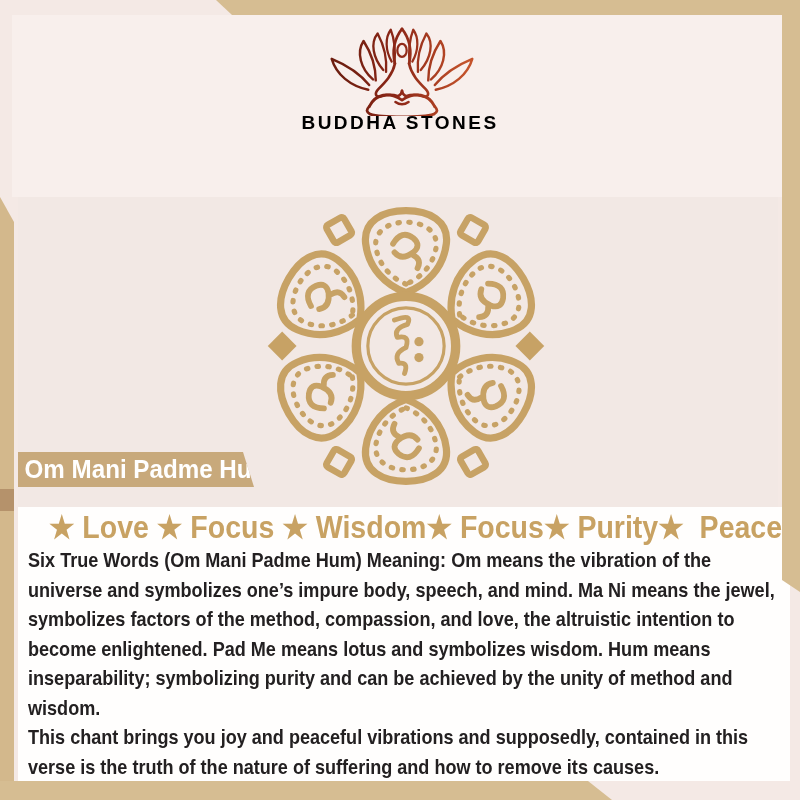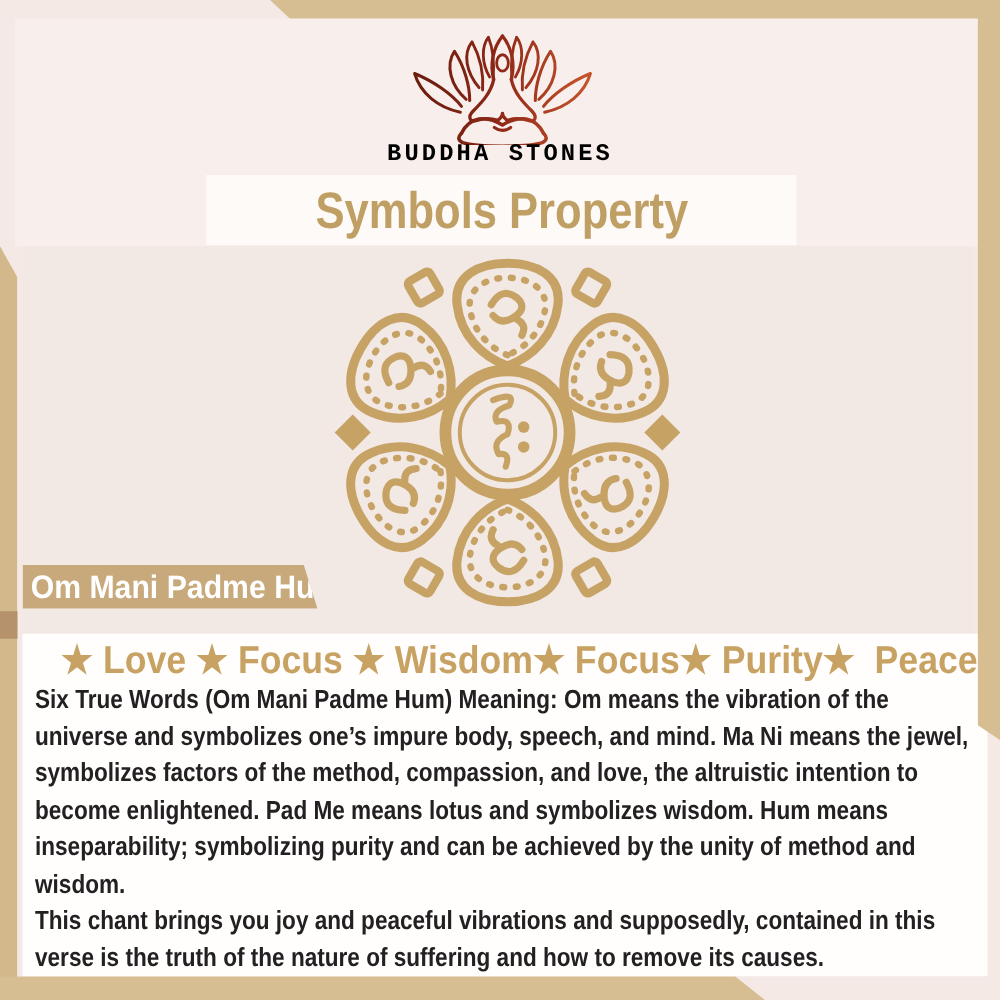--- a/index.html
+++ b/index.html
@@ -21,21 +21,21 @@
     clip-path:polygon(0 0,588px 0,100% 100%,0 100%);}
   
   .top-panel{left:12px; top:15px; width:770px; height:182px; background:#f8efec;}
   .title-band{left:165px; top:140px; width:472px; height:56px; background:#fdfaf8;
     display:flex; align-items:center; justify-content:center;}
   .mid-panel{left:18px; top:197px; width:760px; height:310px; background:#f2e8e4;}
   .text-panel{left:18px; top:507px; width:772px; height:274px; background:#fffefd;}
   
   .lotus{left:324px; top:26px; width:156px; height:90px;}
   .brand-name{left:0; top:112px; width:800px; text-align:center;
-    font-family:Liberation Mono, monospace; font-size:19px; letter-spacing:2.5px;
+    font-family:Liberation Sans, sans-serif; font-size:19px; letter-spacing:2.5px;
     color:#4238
 34; font-weight:600;}
   
   .page-title{font-weight:bold; font-size:41px; color:#bf9f64;
     transform:scaleX(.85); white-space:nowrap;}
   
   .mandala{left:262px; top:202px; width:288px; height:288px;}
   
   .banner{left:18px; top:452px; width:236px; height:35px; background:#c8a97b;
     clip-path:polygon(0 0, calc(100% - 11px) 0, 100% 100%, 0 100%);
@@ -96,23 +96,20 @@
       <path d="M72.5,40 C70,52 62,60 55,67 C50,72 52,77 58,75 C64,73 70,73 76,75 q4,-3 4,-6" stroke-width="2.8"></path>
       <path d="M87.5,40 C90,52 98,60 105,67 C110,72 108,77 102,75 C96,73 90,73 84,75 q-4,-3 -4,-6" stroke-width="2.8"></path>
 
       <path d="M45,86 C52,72 66,70 80,79 C94,70 108,72 115,86" stroke-width="3"></path>
       <path d="M45,86 q-5,5 1,8 C58,98 102,98 114,94 q6,-3 1,-8" stroke-width="3"></path>
       <path d="M73,81 q7,5 14,0" stroke-width="2.6"></path>
     </g>
   </svg>
   <div class="abs brand-name">BUDDHA STONES</div>
 
-  <div class="abs title-band">
-    <div class="page-title">Symbols Property</div>
-  </div>
 
   <svg class="abs mandala" viewBox="0 0 200 200">
     <defs>
       <g id="petal" fill="none" stroke="#c7a265" stroke-linecap="round" stroke-linejoin="round">
         <path d="M100,63 C86,58 74,46 72,29 C70,13 84,6 100,6 C116,6 130,13 128,29 C126,46 114,58 100,63 Z" stroke-width="5"></path>
         <path d="M100,57 C90,53 81,44 79,31 C78,20 88,14 100,14 C112,14 122,20 121,31 C119,44 110,53 100,57 Z" stroke-width="3.6" stroke-dasharray="1 6.5"></path>
         <path d="M91,29 q6,-10 14,-4 q6,5 0,10 q-8,6 -13,0 M105,37 q6,3 3,9" stroke-width="4"></path>
       </g>
     </defs>
     <g fill="none" stroke="#c7a265" stroke-linecap="round" stroke-linejoin="round">

